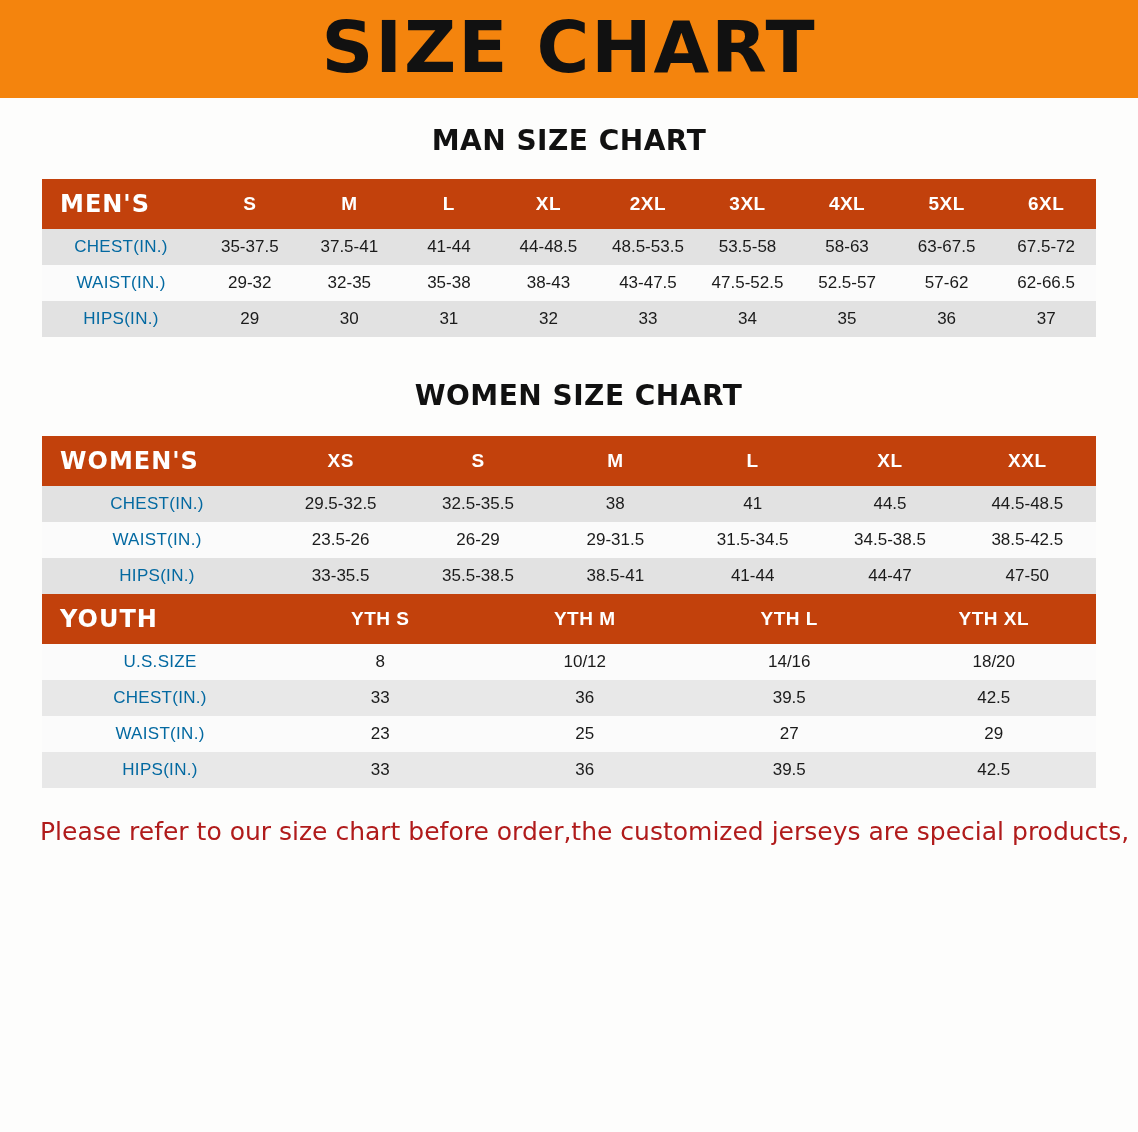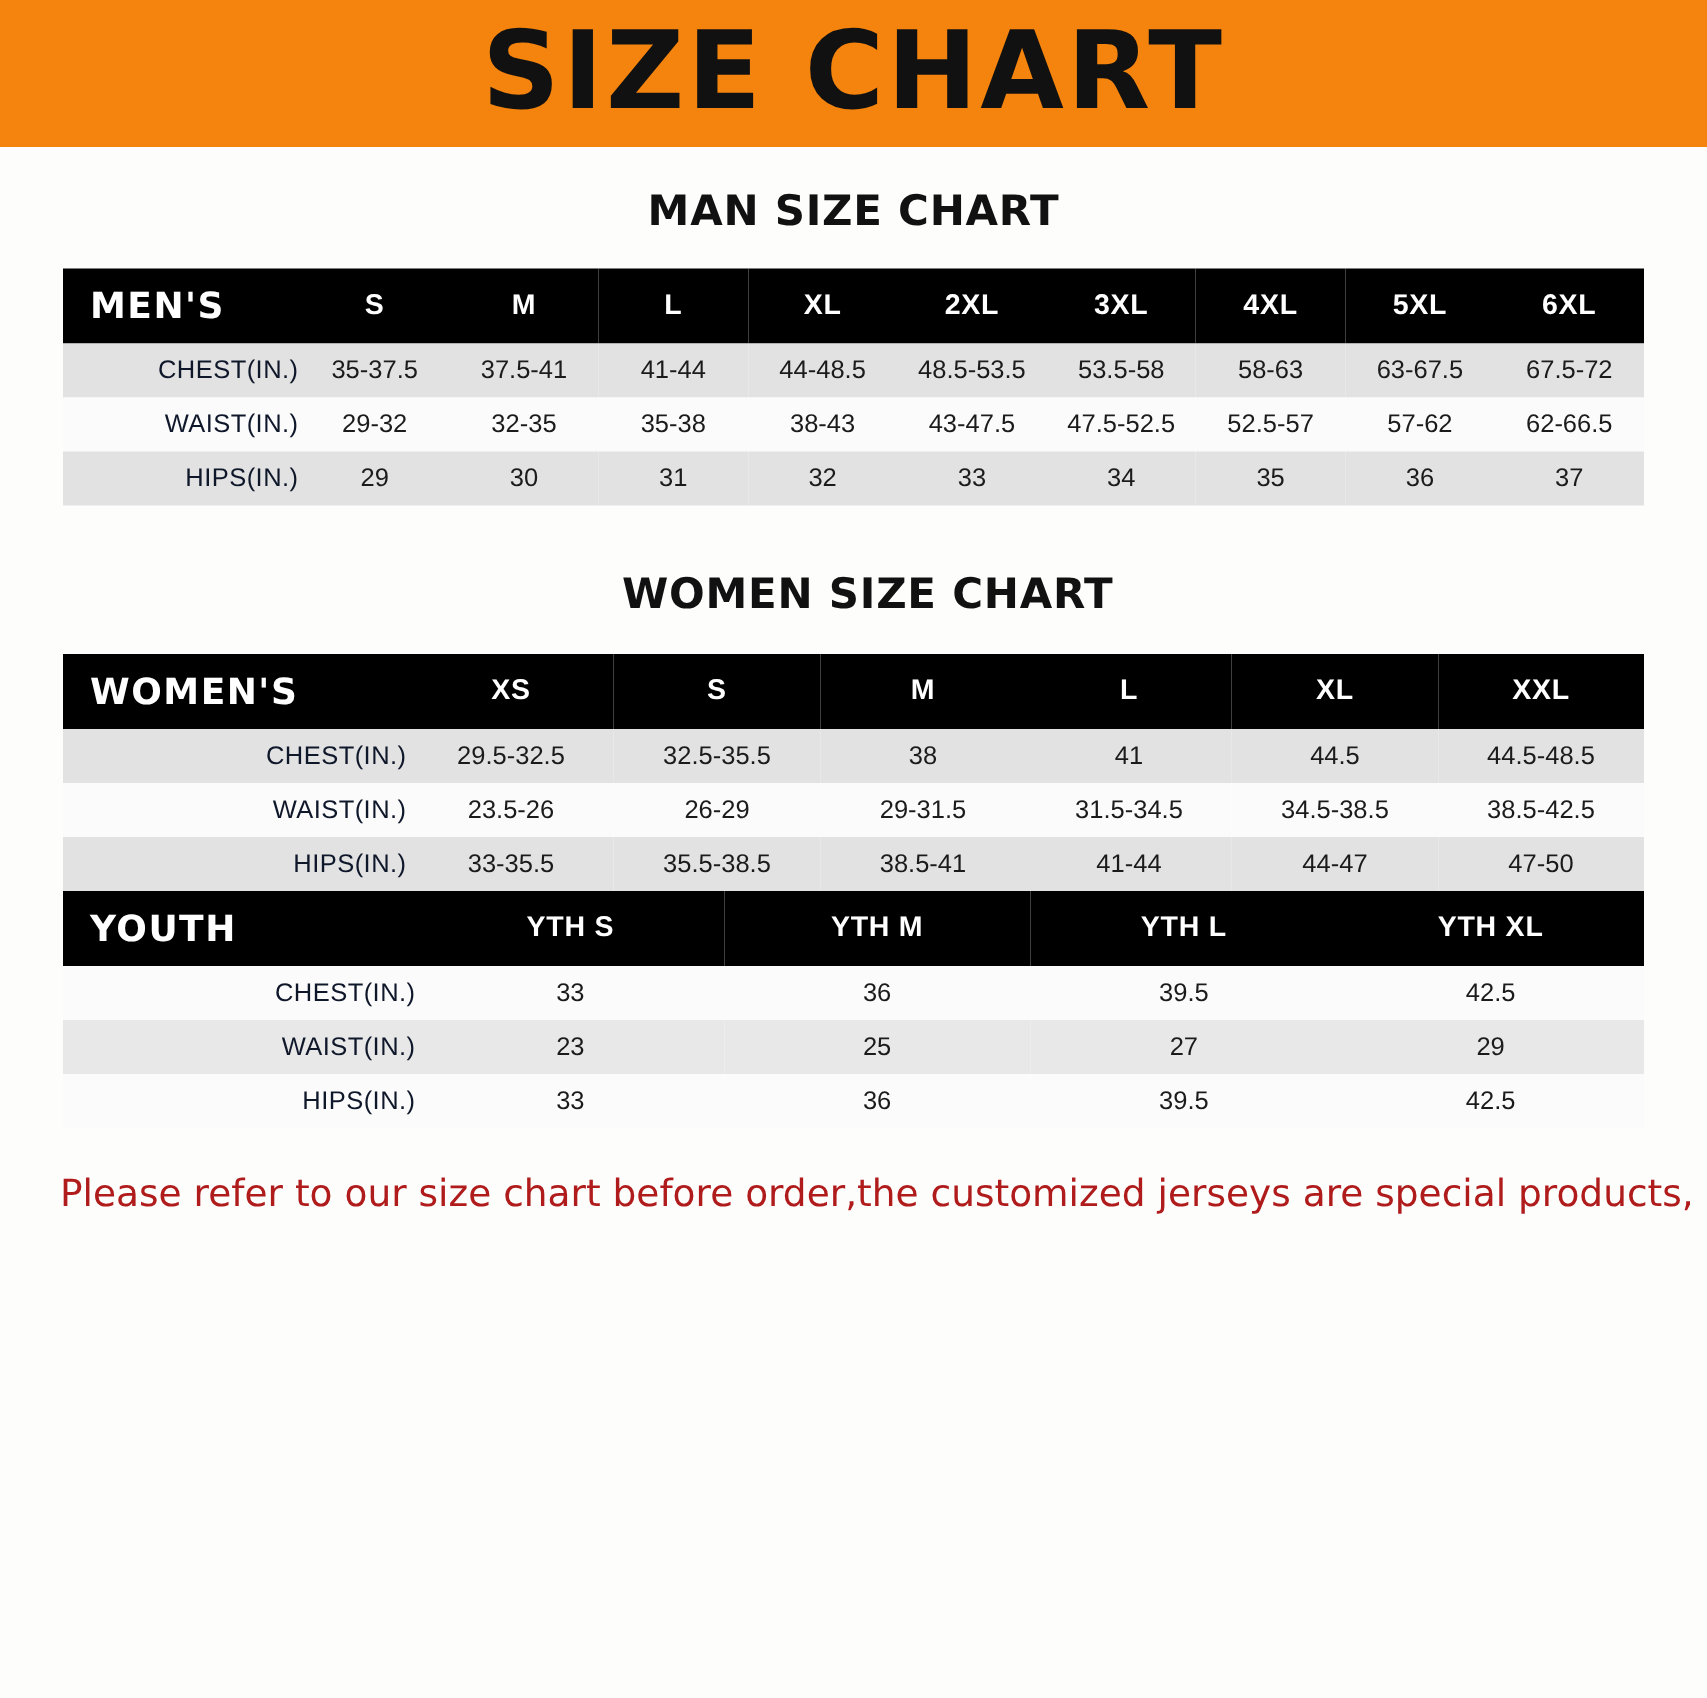--- a/index.html
+++ b/index.html
@@ -64,45 +64,44 @@
     table-layout: fixed;
   }
   table.chart th,
   table.chart td {
     text-align: center;
     vertical-align: middle;
     font-family: "Liberation Sans", sans-serif;
   }
   
   table.chart thead th {
-    background: #000000;
+    background: #c2410c;
     color: #ffffff;
     font-size: 19px;
     letter-spacing: 0.5px;
     height: 48px;
   }
   table.chart thead th.corner {
     text-align: left;
     padding-left: 18px;
     font-family: "DejaVu Sans", sans-serif;
     font-weight: bold;
     font-size: 24px;
     letter-spacing: 1px;
   }
   
   table.chart tbody td {
     font-size: 17px;
     color: #1b1b1b;
     height: 34px;
   }
   table.chart tbody td.rowlabel {
-    color: #0f172a;
+    color: #0369a1;
     font-size: 17px;
     letter-spacing: 0.3px;
-    text-align: right;
   }
   
   .men tbody tr:nth-child(odd)  td { background: #e2e2e2; }
   .men tbody tr:nth-child(even) td { background: #fbfbfb; }
   .men tbody td { height: 34px; }
   .men thead th { height: 46px; }
 
   .women tbody tr:nth-child(odd)  td { background: #e2e2e2; }
   .women tbody tr:nth-child(even) td { background: #fbfbfb; }
   .women tbody td { height: 43px; font-size: 18px; }
@@ -278,20 +277,27 @@
         <tr>
           <th class="corner">YOUTH</th>
           <th>YTH S</th>
           <th>YTH M</th>
           <th>YTH L</th>
           <th>YTH XL</th>
         </tr>
       </thead>
       <tbody>
         <tr>
+          <td class="rowlabel">U.S.SIZE</td>
+          <td>8</td>
+          <td>10/12</td>
+          <td>14/16</td>
+          <td>18/20</td>
+        </tr>
+        <tr>
           <td class="rowlabel">CHEST(IN.)</td>
           <td>33</td>
           <td>36</td>
           <td>39.5</td>
           <td>42.5</td>
         </tr>
         <tr>
           <td class="rowlabel">WAIST(IN.)</td>
           <td>23</td>
           <td>25</td>

